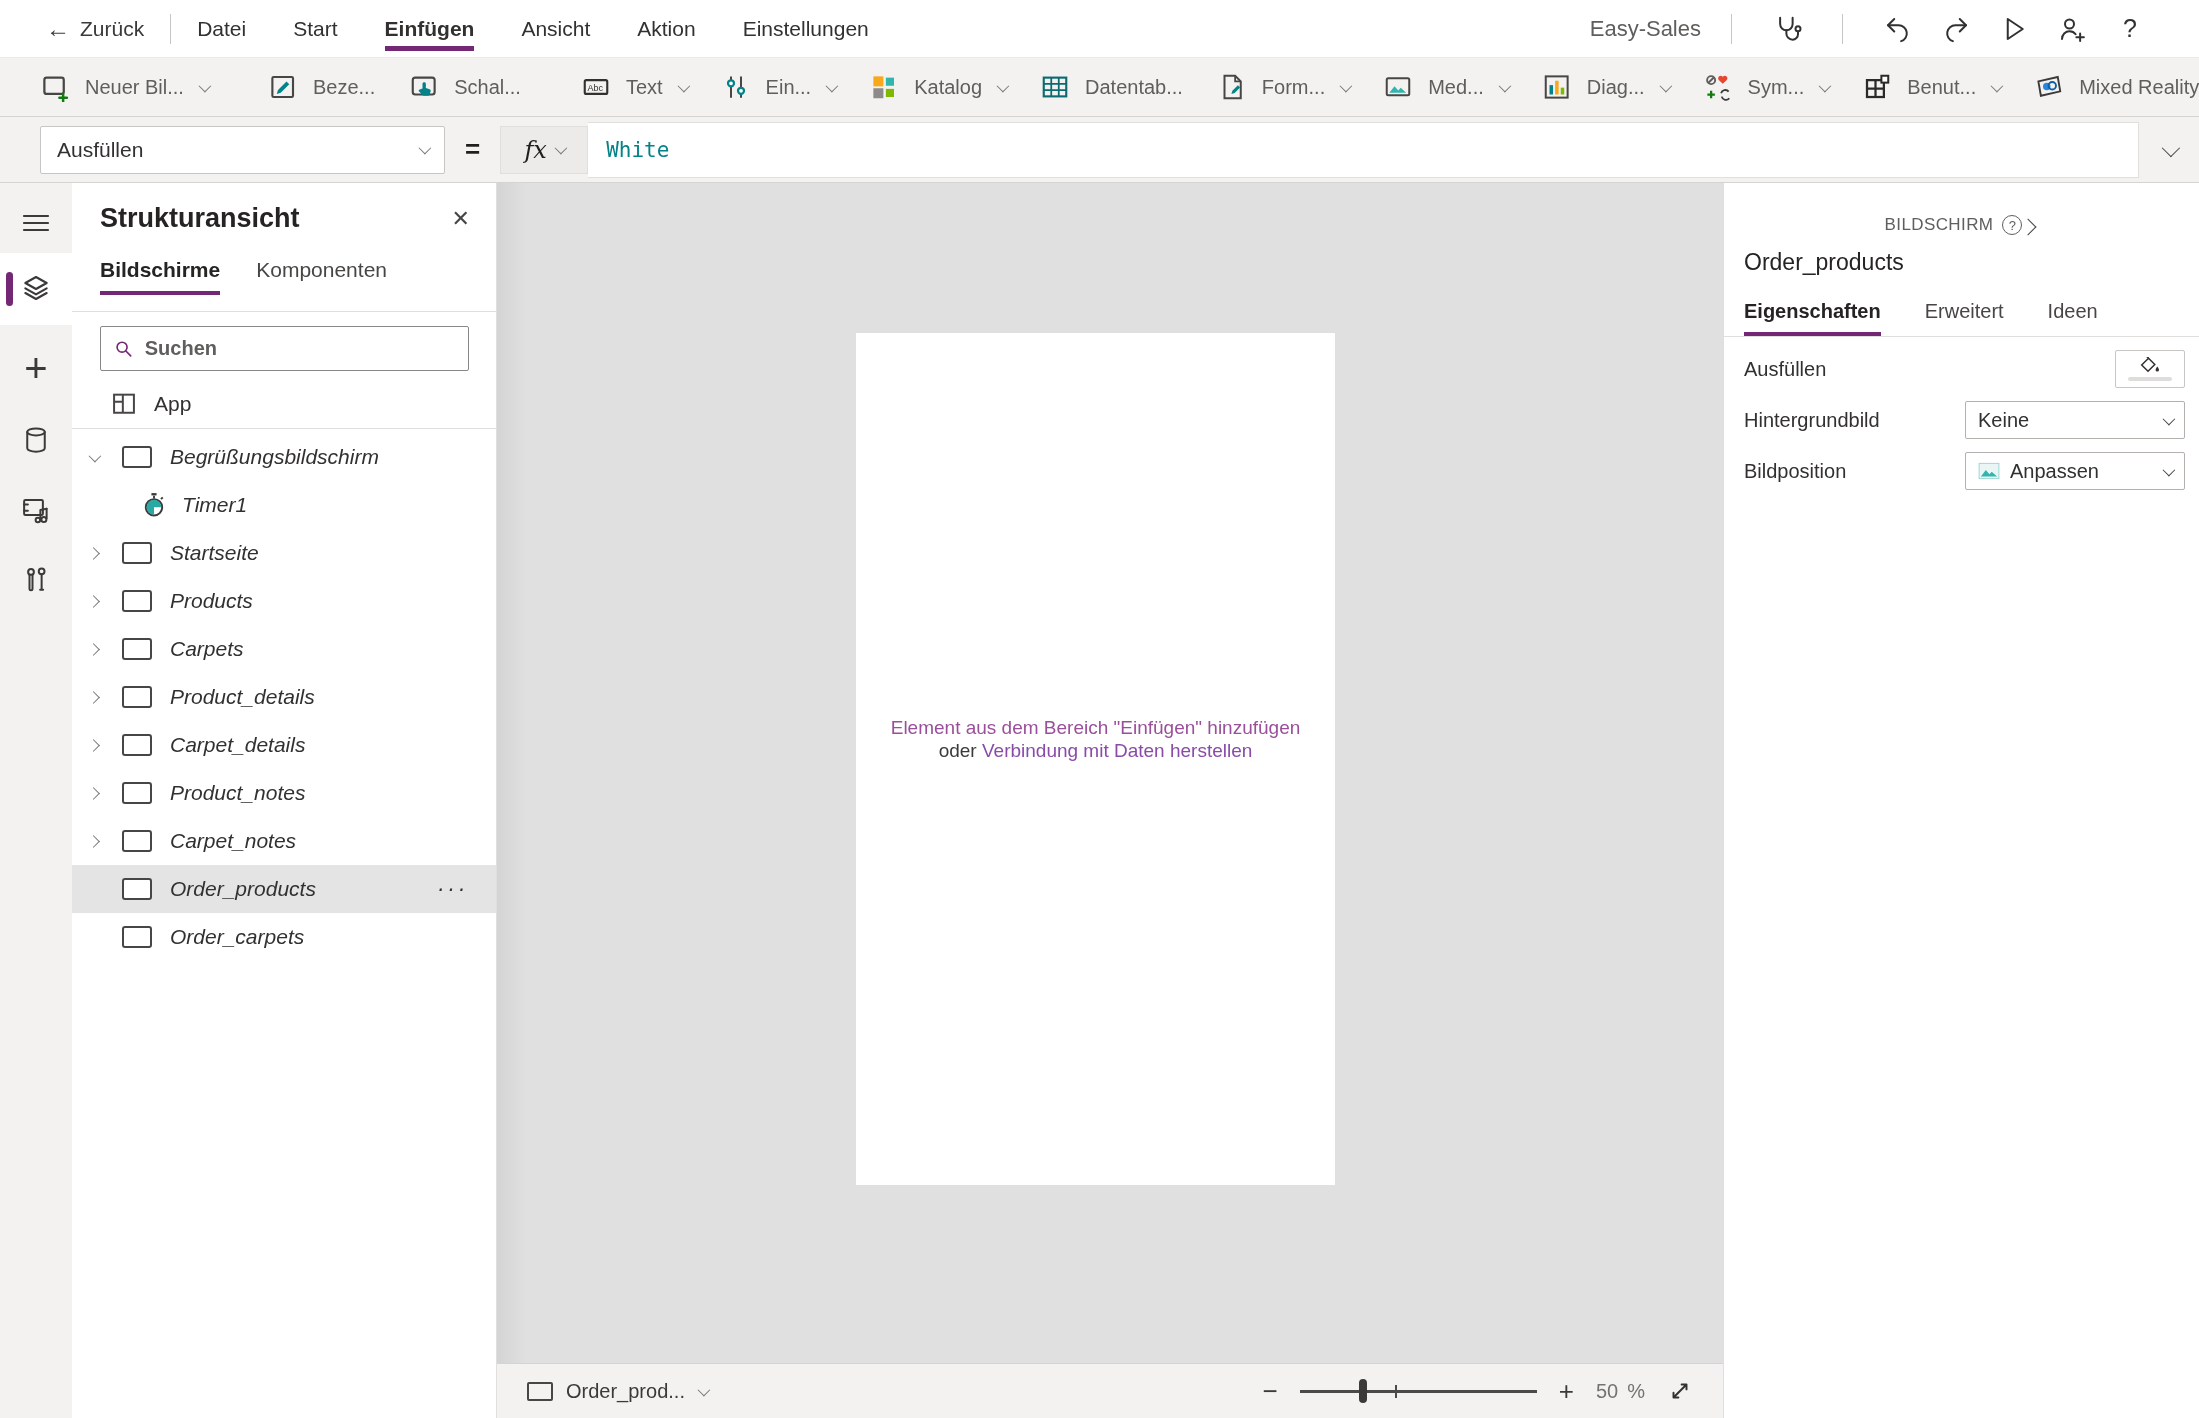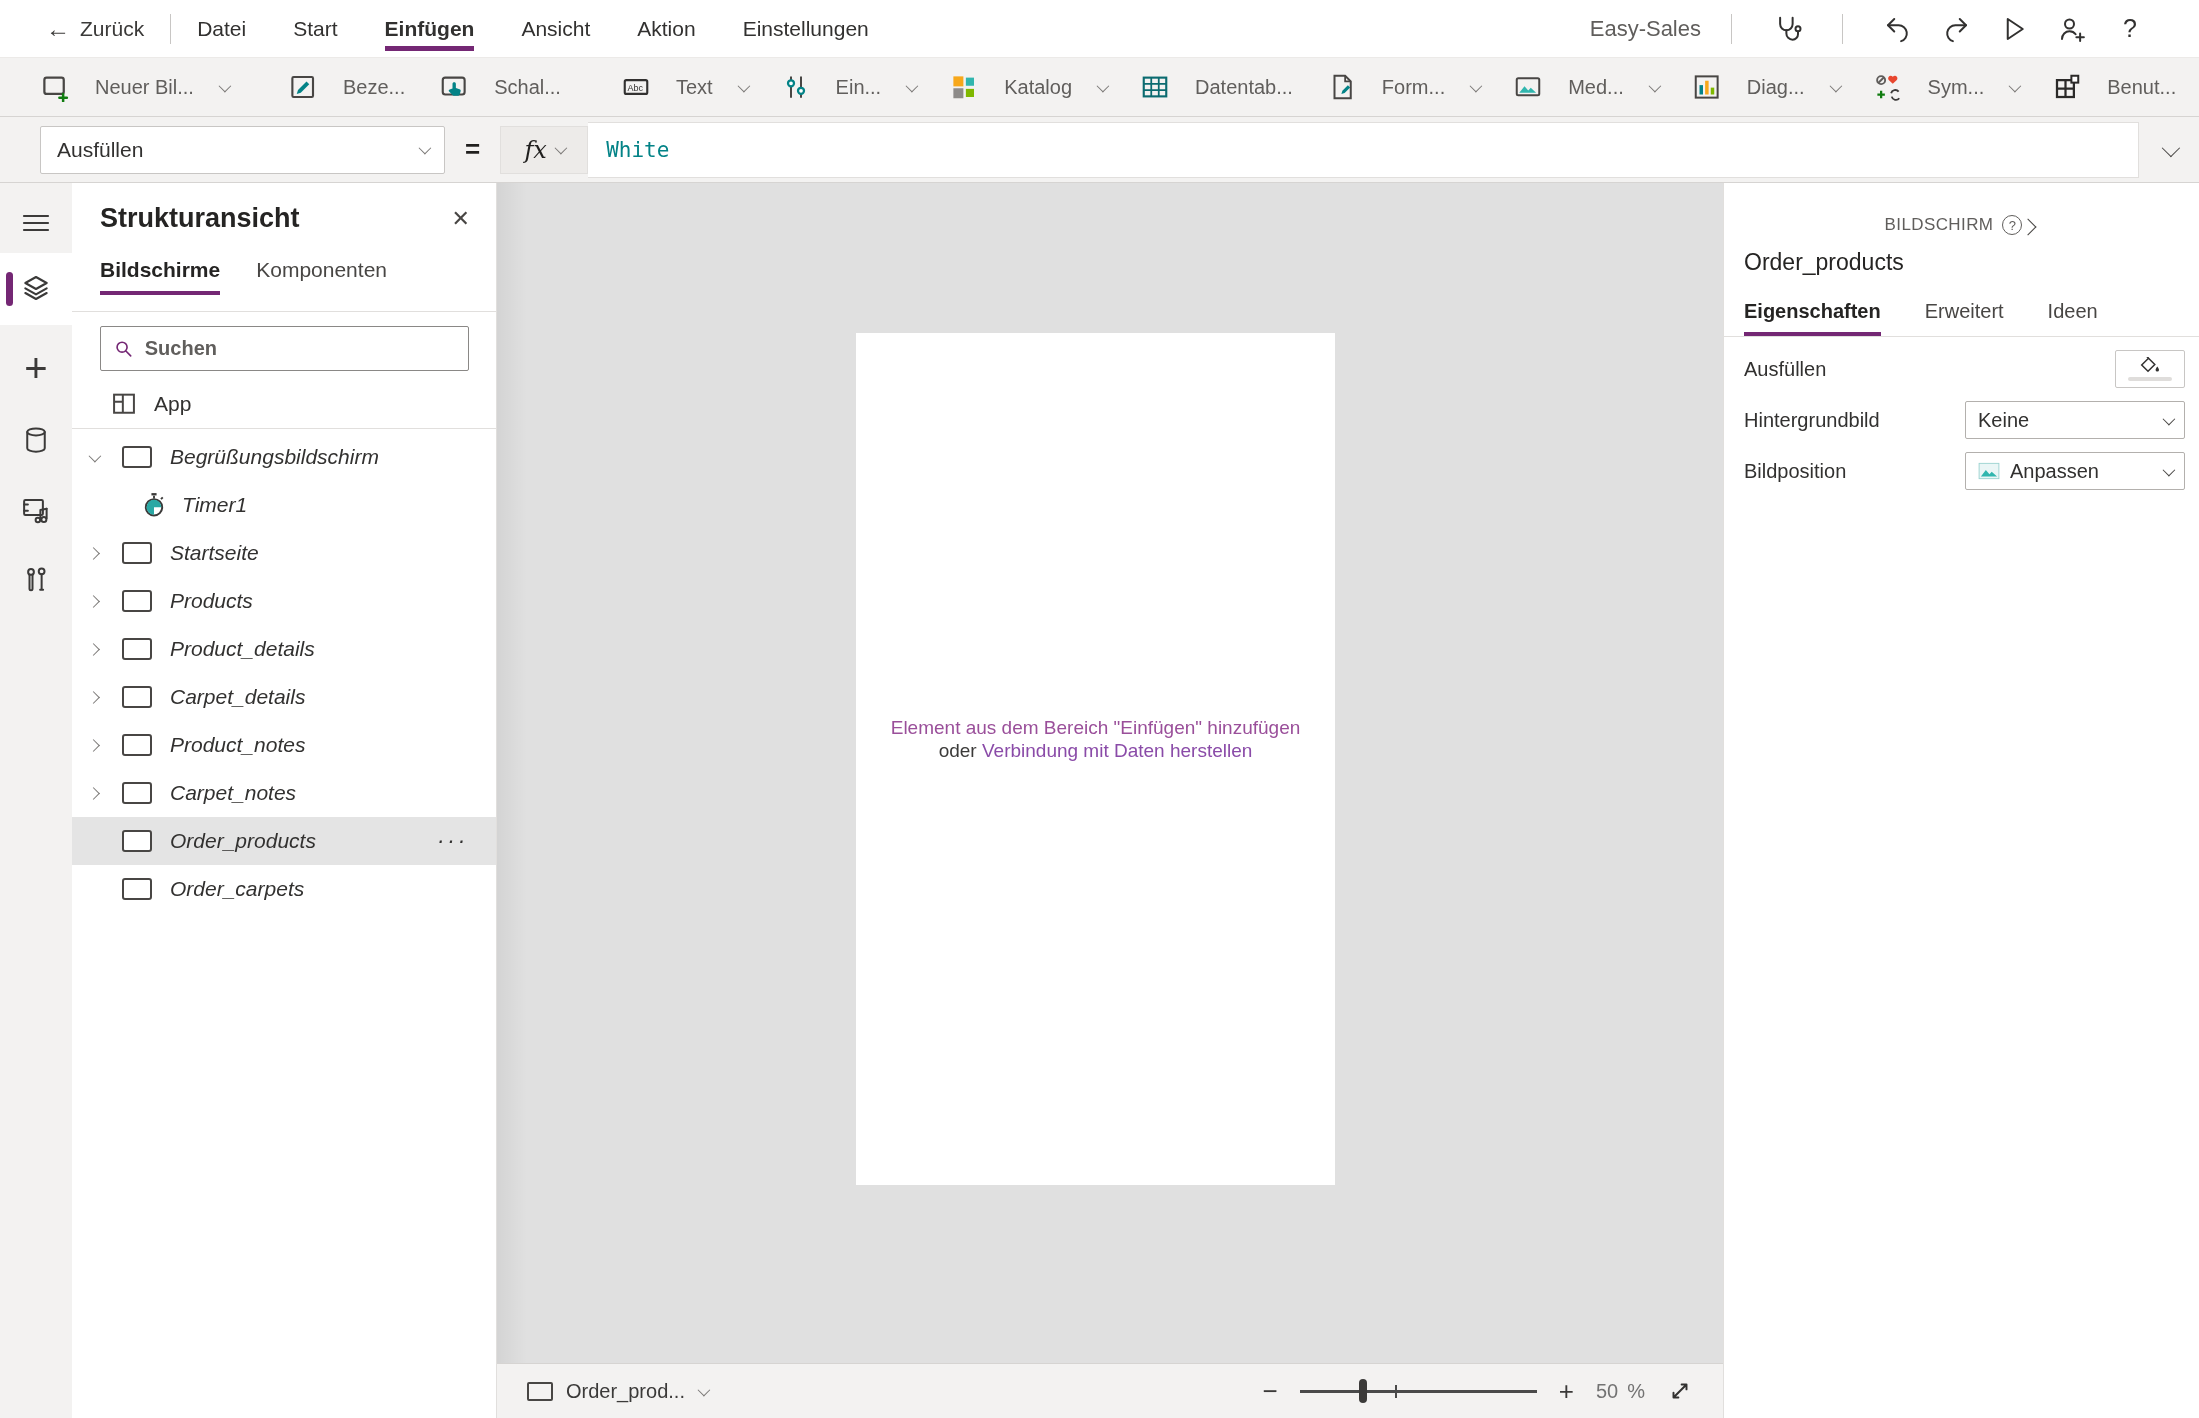--- a/index.html
+++ b/index.html
@@ -19,21 +19,21 @@
   .menu-item.active::after { content:""; position:absolute; left:0; right:0; bottom:7px; height:5px; background:#742774; }
   .menubar-right { margin-left:auto; display:flex; align-items:center; margin-right:40px; }
   .app-name { font-size:22px; color:#605e5c; margin-right:4px; }
   .topicon { width:58px; height:40px; display:flex; align-items:center; justify-content:center; cursor:pointer; }
   .topicon svg { stroke:#323130; fill:none; stroke-width:1.6; stroke-linecap:round; stroke-linejoin:round; }
   .help-q { font-size:25px; color:#323130; }
 
   
   .ribbon { position:absolute; left:0; top:58px; width:100%; height:59px; background:#f3f2f1;
     border-bottom:1px solid #d6d4d2; display:flex; align-items:center; padding-left:40px; }
-  .rb-item { display:flex; align-items:center; gap:25px; margin-right:34px; cursor:pointer; }
+  .rb-item { display:flex; align-items:center; gap:15px; margin-right:34px; cursor:pointer; }
   .rb-label { font-size:20px; color:#605e5c; white-space:nowrap; }
   .rb-divider { width:1px; height:38px; background:#c8c6c4; margin:0 20px 0 6px; }
   .chev { display:inline-block; width:9px; height:9px; border-right:1.8px solid #7a7876; border-bottom:1.8px solid #7a7876; }
   .chev.down { transform:rotate(45deg) translateY(-2px); }
   .chev.right { transform:rotate(-45deg); }
 
   
   .formulabar { position:absolute; left:0; top:117px; width:100%; height:66px; background:#f3f2f1;
     border-bottom:1px solid #d6d4d2; display:flex; align-items:center; }
   .prop-select { width:405px; height:48px; margin-left:40px; background:#fff; border:1px solid #c8c6c4; border-radius:2px;
@@ -444,20 +444,27 @@
               <span class="chev right"></span>
             </span>
           <span class="screen-glyph"></span>
           <span class="trow-label">Products</span>
         </div>
         <div class="trow">
           <span class="chev-slot">
               <span class="chev right"></span>
             </span>
           <span class="screen-glyph"></span>
+          <span class="trow-label">Carpets</span>
+        </div>
+        <div class="trow">
+          <span class="chev-slot">
+              <span class="chev right"></span>
+            </span>
+          <span class="screen-glyph"></span>
           <span class="trow-label">Product_details</span>
         </div>
         <div class="trow">
           <span class="chev-slot">
               <span class="chev right"></span>
             </span>
           <span class="screen-glyph"></span>
           <span class="trow-label">Carpet_details</span>
         </div>
         <div class="trow">

